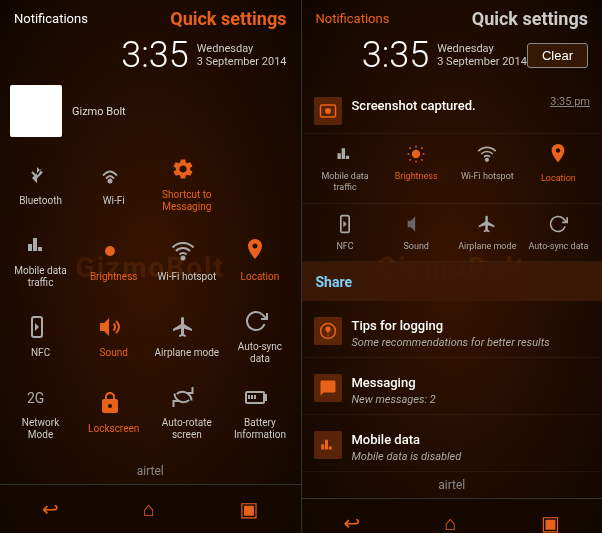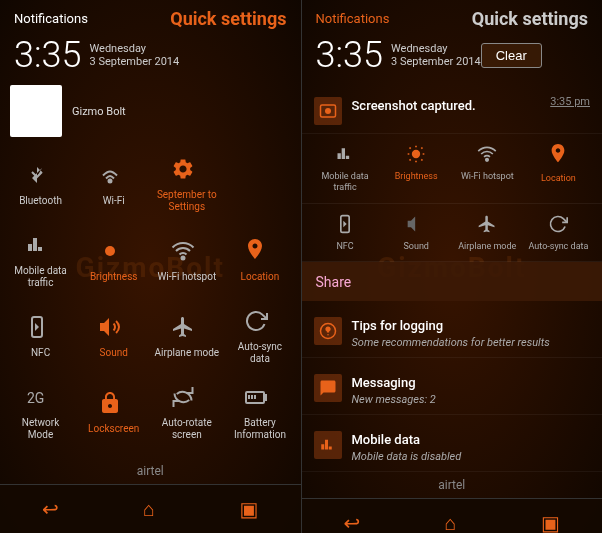--- a/index.html
+++ b/index.html
@@ -57,21 +57,21 @@
     .header-action {
       color: #e8621a;
       font-size: 18px;
       font-weight: 700;
     }
 
     
     .clock-row {
       display: flex;
       align-items: center;
-      justify-content: flex-start;
+      justify-content: flex-end;
       padding: 4px 14px 8px 14px;
       position: relative;
       z-index: 1;
     }
 
     .clock-info {
       display: flex;
       align-items: center;
       gap: 8px;
     }
@@ -277,23 +277,23 @@
     }
 
     .share-bar {
       background: rgba(60,25,5,0.9);
       padding: 10px 14px;
       position: relative;
       z-index: 1;
     }
 
     .share-label {
-      color: #f9a8d4;
+      color: #7dd3fc;
       font-size: 14px;
-      font-weight: 400;
+      font-weight: 700;
     }
 
     .carrier-bar {
       text-align: center;
       padding: 6px;
       color: #888;
       font-size: 12px;
       position: relative;
       z-index: 1;
       margin-top: auto;
@@ -376,21 +376,21 @@
           </svg>
       </div>
       <span class="qs-label">Wi-Fi</span>
     </div>
     <div class="qs-item">
       <div class="qs-icon icon-settings">
         <svg width="24" height="24" viewBox="0 0 24 24" fill="currentColor">
             <path d="M19.14,12.94c0.04-0.3,0.06-0.61,0.06-0.94c0-0.32-0.02-0.64-0.07-0.94l2.03-1.58c0.18-0.14,0.23-0.41,0.12-0.61l-1.92-3.32c-0.12-0.22-0.37-0.29-0.59-0.22l-2.39,0.96c-0.5-0.38-1.03-0.7-1.62-0.94L14.4,2.81c-0.04-0.24-0.24-0.41-0.48-0.41h-3.84c-0.24,0-0.43,0.17-0.47,0.41L9.25,5.35C8.66,5.59,8.12,5.92,7.63,6.29L5.24,5.33c-0.22-0.08-0.47,0-0.59,0.22L2.74,8.87C2.62,9.08,2.66,9.34,2.86,9.48l2.03,1.58C4.84,11.36,4.8,11.69,4.8,12s0.02,0.64,0.07,0.94l-2.03,1.58c-0.18,0.14-0.23,0.41-0.12,0.61l1.92,3.32c0.12,0.22,0.37,0.29,0.59,0.22l2.39-0.96c0.5,0.38,1.03,0.7,1.62,0.94l0.36,2.54c0.05,0.24,0.24,0.41,0.48,0.41h3.84c0.24,0,0.44-0.17,0.47-0.41l0.36-2.54c0.59-0.24,1.13-0.56,1.62-0.94l2.39,0.96c0.22,0.08,0.47,0,0.59-0.22l1.92-3.32c0.12-0.22,0.07-0.47-0.12-0.61L19.14,12.94z M12,15.6c-1.98,0-3.6-1.62-3.6-3.6s1.62-3.6,3.6-3.6s3.6,1.62,3.6,3.6S13.98,15.6,12,15.6z"></path>
           </svg>
       </div>
-      <span class="qs-label active">September to Settings</span>
+      <span class="qs-label active">Shortcut to Messaging</span>
     </div>
     <div class="qs-item"></div>
 
     <div class="qs-item">
       <div class="qs-icon icon-mobiledata">
         <svg width="24" height="24" viewBox="0 0 24 24" fill="currentColor">
             <path d="M3 18h4v-7H3v7zm5 0h4V5H8v13zm5 0h4v-4h-4v4z"></path>
           </svg>
       </div>
       <span class="qs-label">Mobile data traffic</span>

